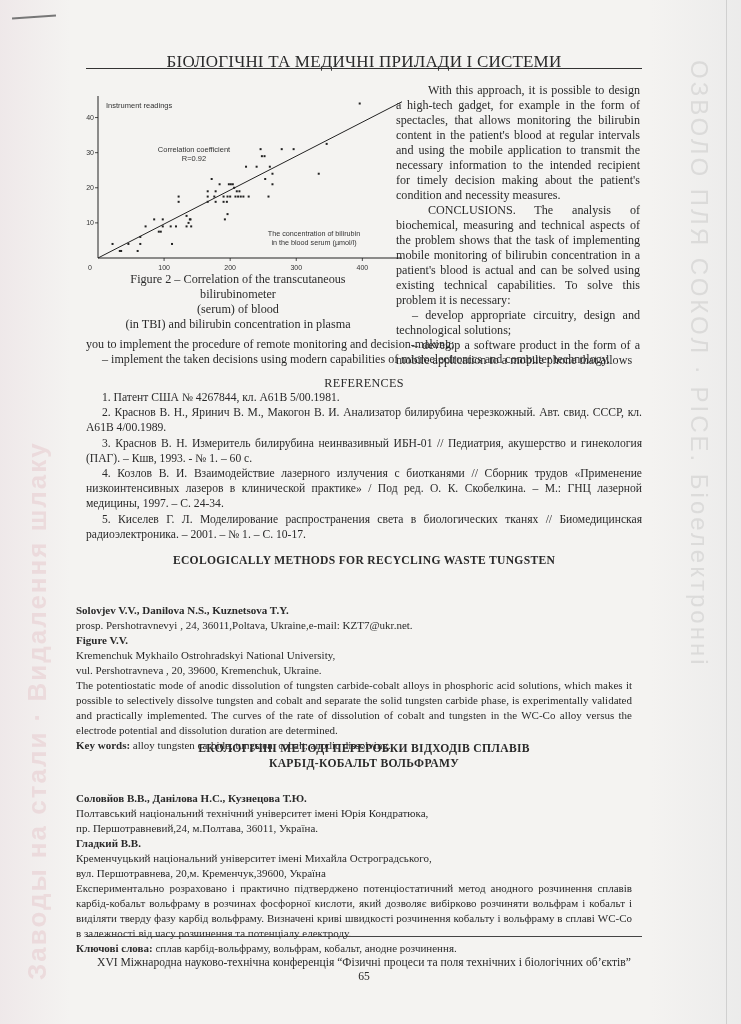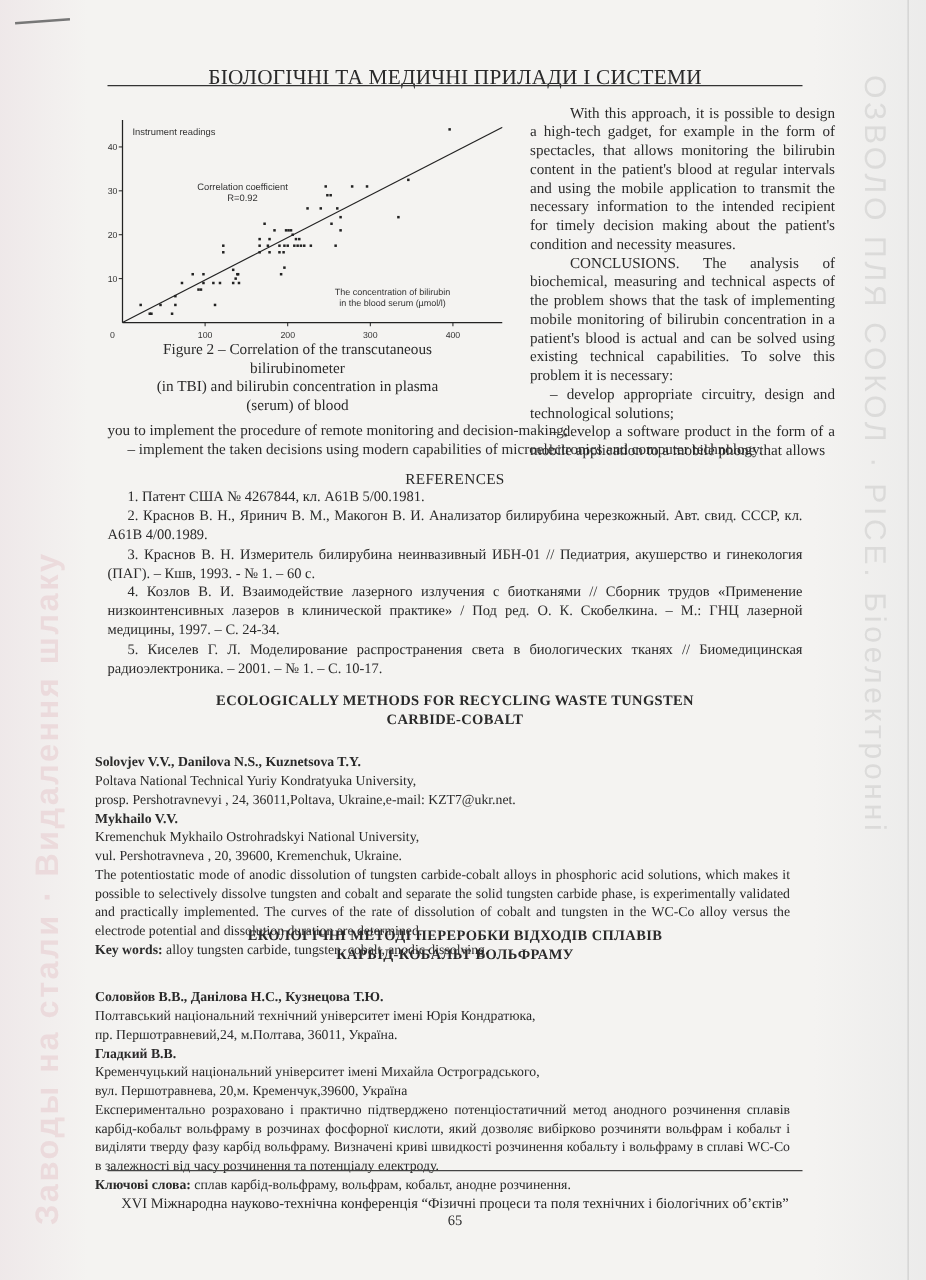--- a/index.html
+++ b/index.html
@@ -40,21 +40,21 @@
   
   #chart { position:absolute; left:82px; top:86px; width:320px; height:190px; }
   #chart text { font-family:"Liberation Sans", sans-serif; fill:#333; }
 
   .caption {
     position:absolute; left:100px; top:272px; width:276px; text-align:center;
     font-size:12.2px; line-height:15px;
   }
   .right-col {
     position:absolute; left:396px; top:83px; width:244px;
-    font-size:12.1px; line-height:15px; text-align:justify; text-align-last:auto;margin-left:28px;
+    font-size:12.1px; line-height:15px; text-align:justify; text-align-last:auto;
   }
   .right-col p { margin:0; text-indent:32px; }
   .right-col p.ind2 { text-indent:16px; }
   .full { position:absolute; left:86px; width:556px; font-size:12.1px; line-height:15px; text-align:justify; }
   .full p { margin:0; }
   .indent { text-indent:16px; }
   .refs-title { position:absolute; left:86px; top:376px; width:556px; text-align:center; font-size:12.2px; letter-spacing:0.3px; }
   .refs { position:absolute; left:86px; top:390px; width:556px; font-size:11.6px; line-height:15.2px; text-align:justify; }
   .refs p { margin:0; text-indent:16px; }
 
@@ -175,22 +175,22 @@
     </g>
   <text id="ylabel" x="24" y="22" font-size="7.5">Instrument readings</text>
   <text x="112" y="66" font-size="7.5" text-anchor="middle">Correlation coefficient</text>
   <text x="112" y="75" font-size="7.5" text-anchor="middle">R=0.92</text>
   <text x="232" y="150" font-size="7.2" text-anchor="middle">The concentration of bilirubin</text>
   <text x="232" y="159" font-size="7.2" text-anchor="middle">in the blood serum (µmol/l)</text>
 </svg>
 
 <div class="caption">
   <div>Figure 2 – Correlation of the transcutaneous bilirubinometer</div>
+  <div>(serum) of blood</div>
   <div>(in TBI) and bilirubin concentration in plasma</div>
-  <div>(serum) of blood</div>
 </div>
 
 <div class="right-col">
   <p>With this approach, it is possible to design a high-tech gadget, for example in the form of spectacles, that allows monitoring the bilirubin content in the patient's blood at regular intervals and using the mobile application to transmit the necessary information to the intended recipient for timely decision making about the patient's condition and necessity measures.</p>
   <p>CONCLUSIONS. The analysis of biochemical, measuring and technical aspects of the problem shows that the task of implementing mobile monitoring of bilirubin concentration in a patient's blood is actual and can be solved using existing technical capabilities. To solve this problem it is necessary:</p>
   <p class="ind2">–  develop appropriate circuitry, design and technological solutions;</p>
   <p class="ind2">– develop a software product in the form of a mobile application to a mobile phone that allows</p>
 </div>
 
 <div class="full" style="top:337px;">
@@ -202,27 +202,25 @@
 <div class="refs">
   <p>1. Патент США № 4267844, кл. A61B 5/00.1981.</p>
   <p>2. Краснов В. Н., Яринич В. М., Макогон В. И. Анализатор билирубина черезкожный. Авт. свид. СССР, кл. A61B 4/00.1989.</p>
   <p>3. Краснов В. Н. Измеритель билирубина неинвазивный ИБН-01 // Педиатрия, акушерство и гинекология (ПАГ). – Кшв, 1993. - № 1. – 60 с.</p>
   <p>4. Козлов В. И. Взаимодействие лазерного излучения с биотканями // Сборник трудов «Применение низкоинтенсивных лазеров в клинической практике» / Под ред. О. К. Скобелкина. – М.: ГНЦ лазерной медицины, 1997. – С. 24-34.</p>
   <p>5. Киселев Г. Л. Моделирование распространения света в биологических тканях // Биомедицинская радиоэлектроника. – 2001. – № 1. – С. 10-17.</p>
 </div>
 
 <div class="article-title" style="top:553px;">
   <div>ECOLOGICALLY  METHODS FOR RECYCLING WASTE TUNGSTEN</div>
-  <div>CARBIDE-COBALT</div>
 </div>
 <div class="block" style="top:583px;">
   <p class="bold">Solovjev V.V.,  Danilova N.S., Kuznetsova T.Y.</p>
-  <p>Poltava National Technical Yuriy Kondratyuka University,</p>
   <p>prosp. Pershotravnevyi , 24, 36011,Poltava, Ukraine,e-mail: KZT7@ukr.net.</p>
-  <p class="bold">Mykhailo V.V.</p>
+  <p class="bold">Figure V.V.</p>
   <p>Kremenchuk Mykhailo Ostrohradskyi National University,</p>
   <p>vul. Pershotravneva ,  20,  39600, Kremenchuk, Ukraine.</p>
   <p>The potentiostatic mode of anodic dissolution of tungsten carbide-cobalt alloys in phosphoric acid solutions, which makes it possible to selectively dissolve tungsten and cobalt and separate the solid tungsten carbide phase, is experimentally validated and practically implemented. The curves of the rate of dissolution of cobalt and tungsten in the WC-Co alloy versus the electrode potential and dissolution duration are determined.</p>
   <p><span class="bold">Key words:</span><span> alloy tungsten carbide, tungsten, cobalt, anodic dissolving.</span></p>
 </div>
 
 <div class="article-title" style="top:741px;">
   <div>ЕКОЛОГІЧНІ МЕТОДІ ПЕРЕРОБКИ ВІДХОДІВ СПЛАВІВ</div>
   <div>КАРБІД-КОБАЛЬТ ВОЛЬФРАМУ</div>
 </div>

